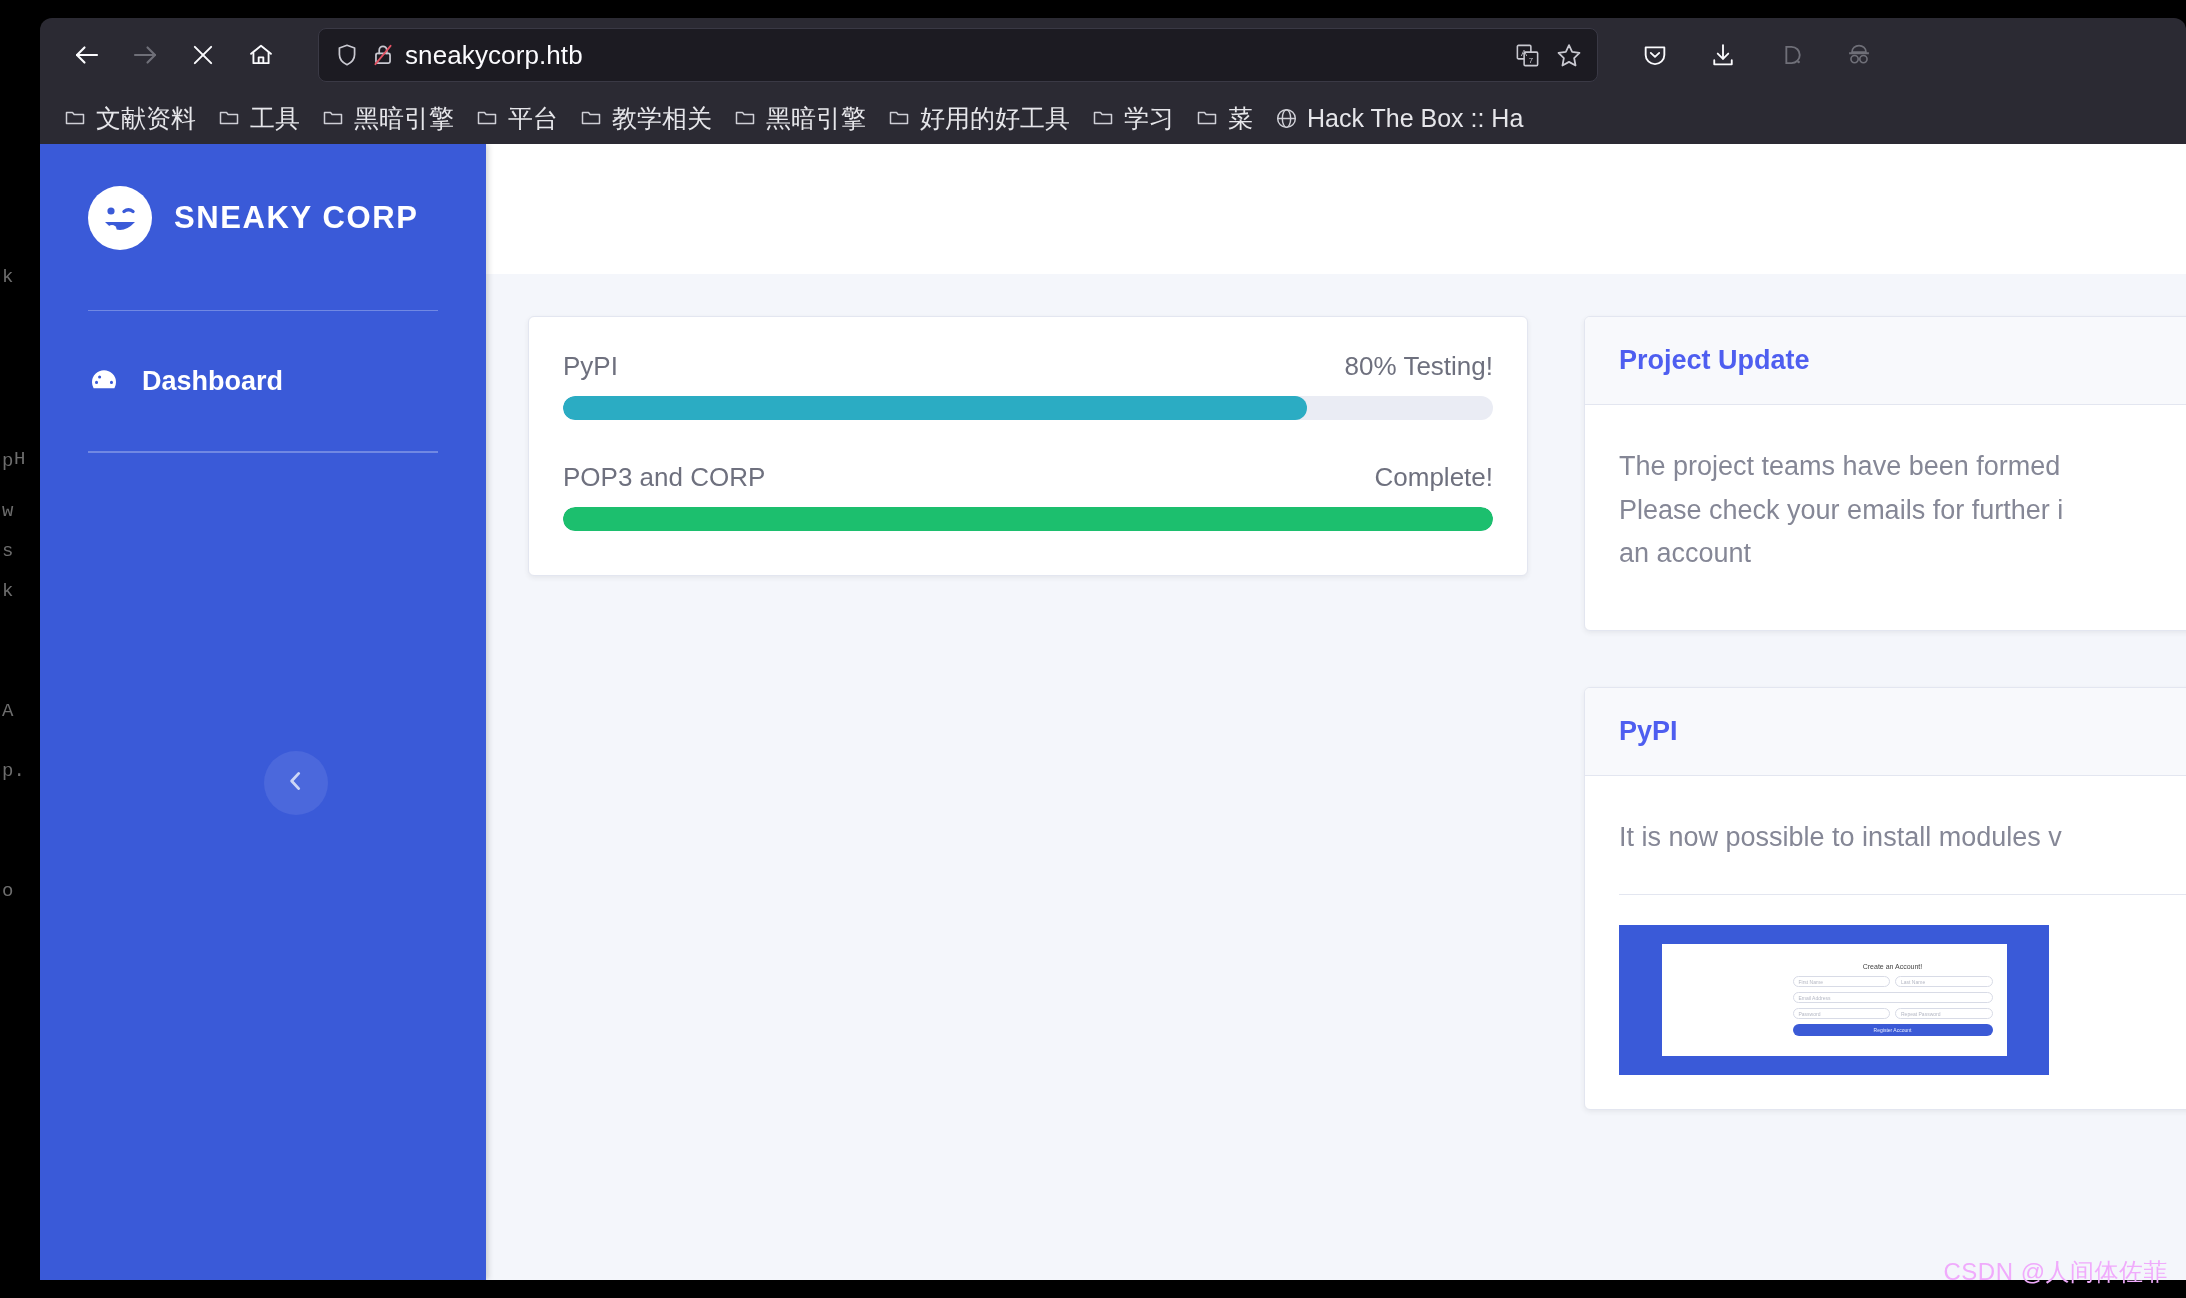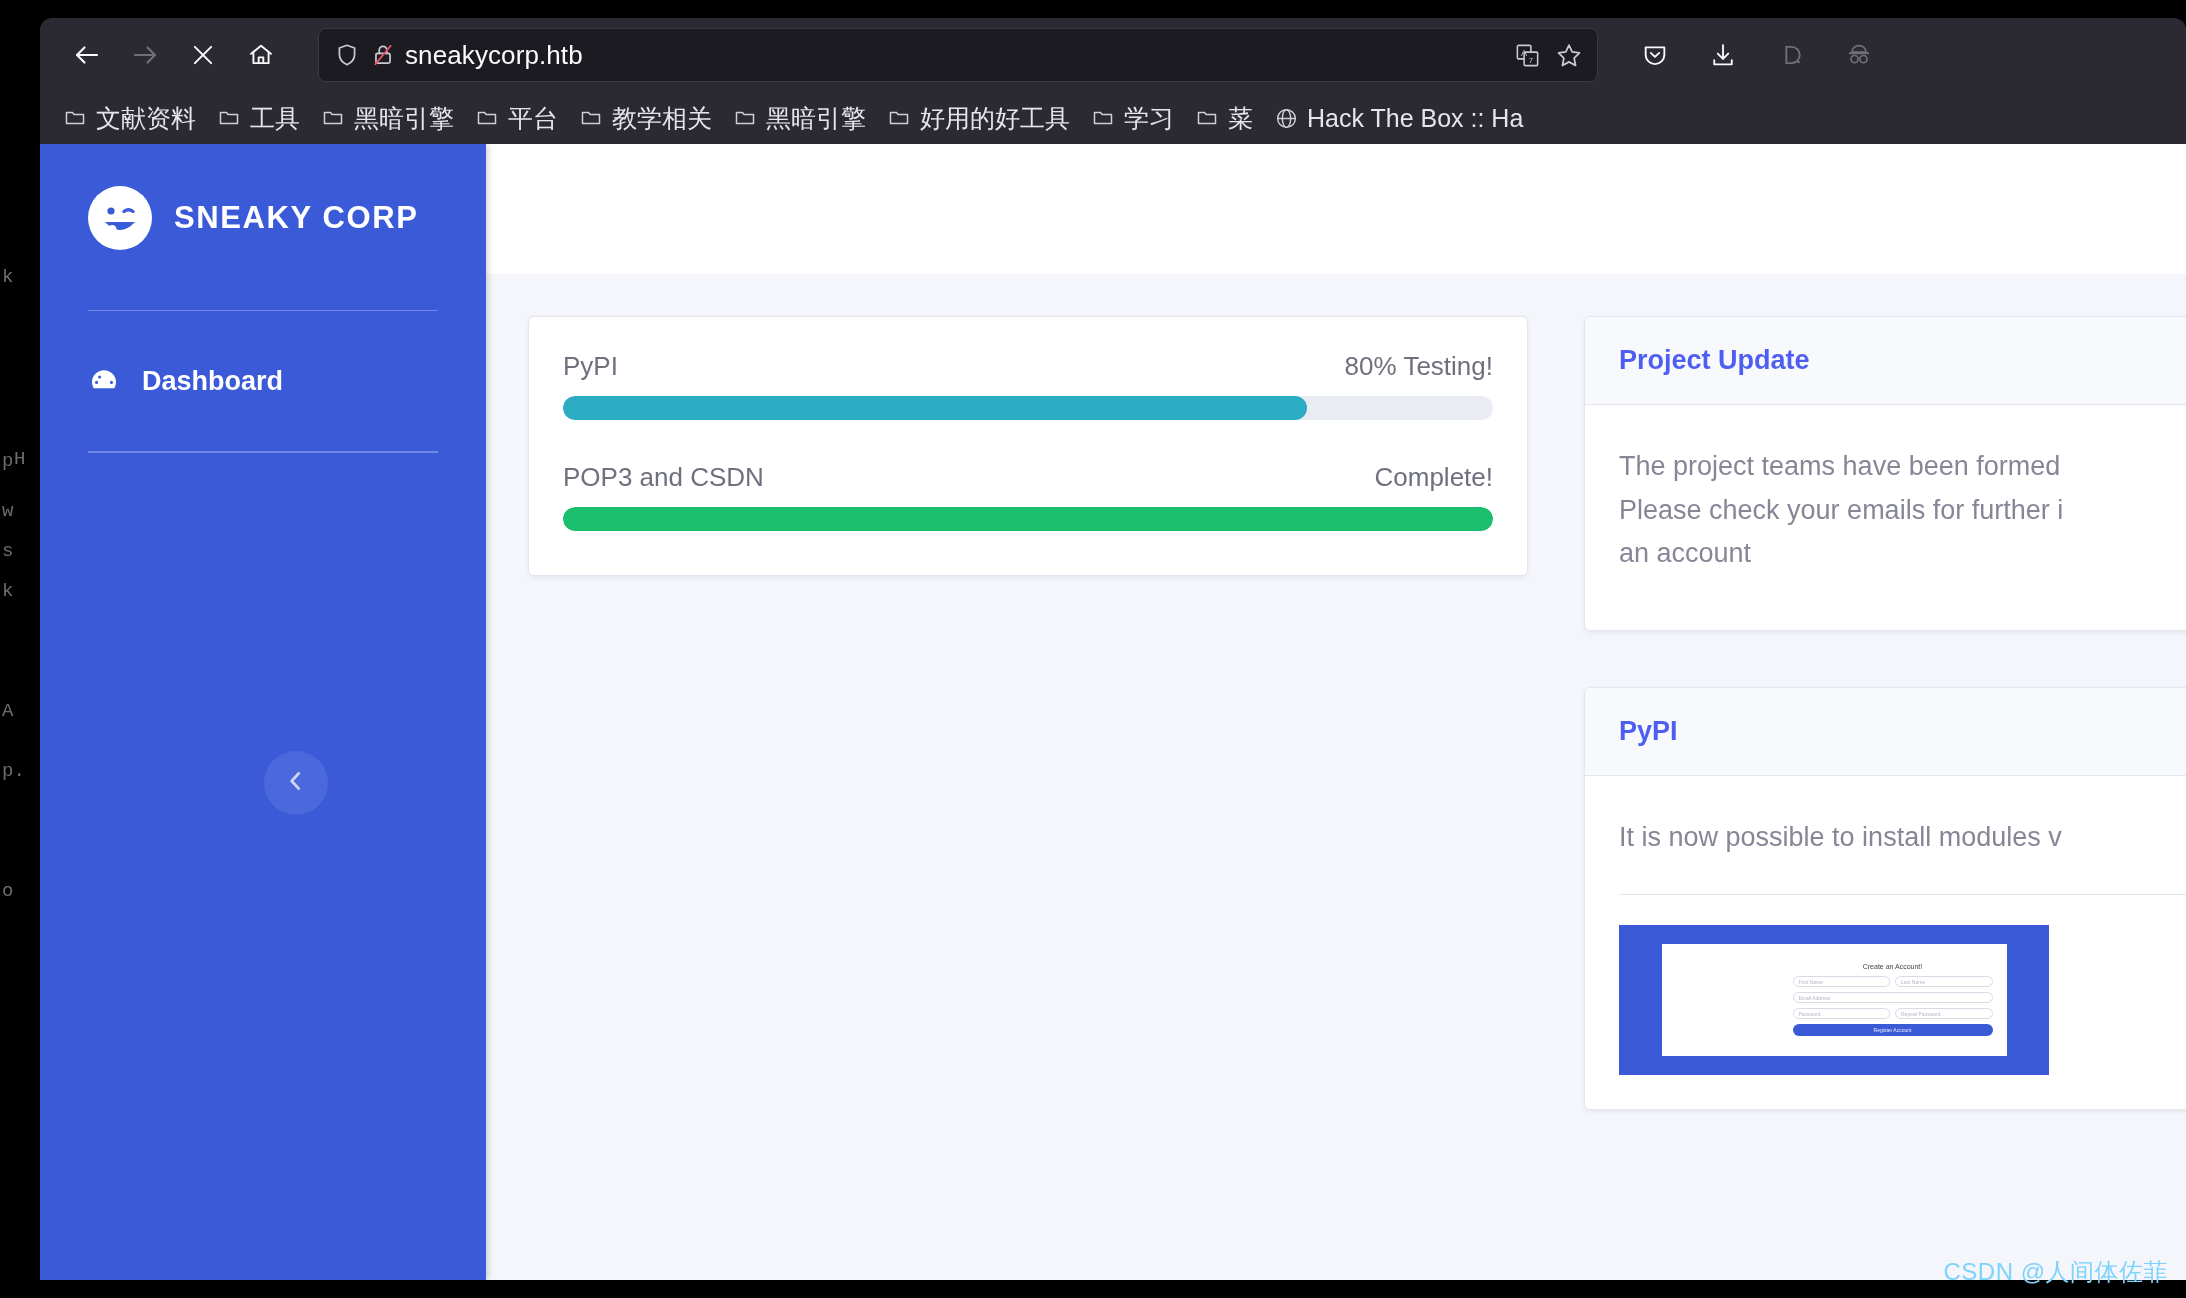--- a/index.html
+++ b/index.html
@@ -167,21 +167,21 @@
   }
   #thumb-form .t-btn {
     height: 12px; background: #3b5ad6; border-radius: 6px;
     display:flex; align-items:center; justify-content:center;
     font-size: 5px; color: #e6ebff; margin-top: 2px;
   }
 
   
   #watermark {
     position: absolute; right: 18px; bottom: 10px;
-    font-size: 24px; color: #7dd3fc; letter-spacing: .5px;
+    font-size: 24px; color: #f0abfc; letter-spacing: .5px;
   }
 </style>
 </head>
 <body>
 
 <div id="desktop">
   <div class="ghost-text" style="top:266px;">k</div>
   <div class="ghost-text" style="top:450px;">p</div>
   <div class="ghost-text" style="top:448px;left:14px;">H</div>
   <div class="ghost-text" style="top:500px;">w</div>
@@ -423,21 +423,21 @@
                   <span class="proj-name">PyPI</span>
                   <span class="proj-status">80% Testing!</span>
                 </div>
                 <div class="bar-track">
                   <div class="bar-fill" id="bar0" style="width: 80%; background: rgb(43, 172, 195);"></div>
                 </div>
               </div>
 
               <div class="proj-row">
                 <div class="proj-label-line">
-                  <span class="proj-name">POP3 and CSDN</span>
+                  <span class="proj-name">POP3 and CORP</span>
                   <span class="proj-status">Complete!</span>
                 </div>
                 <div class="bar-track">
                   <div class="bar-fill" id="bar1" style="width: 100%; background: rgb(28, 191, 110);"></div>
                 </div>
               </div>
 
             </div>
           </div>
         </div>

